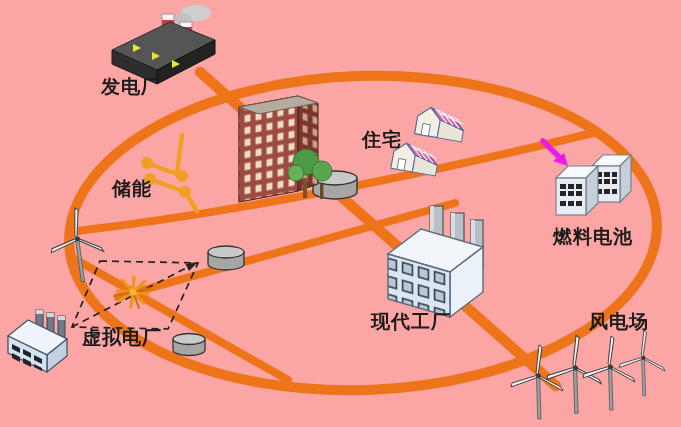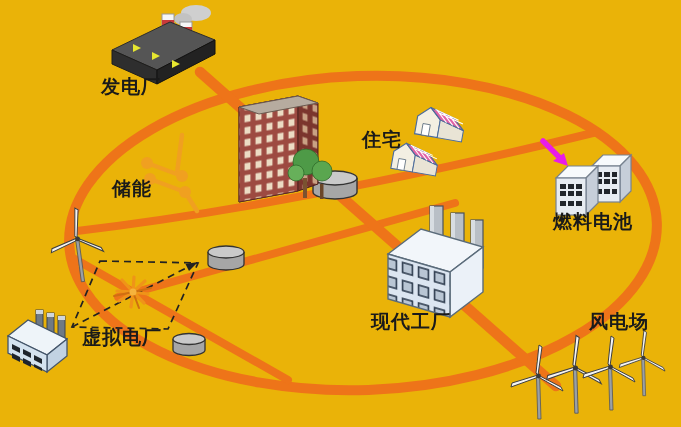--- a/index.html
+++ b/index.html
@@ -1,17 +1,17 @@
 <!DOCTYPE html>
 <html><head>
 <meta charset="utf-8">
 <style>
   html,body{margin:0;padding:0;background:#fff;}
   #canvas{
-    position:relative;width:681px;height:427px;background:#eab308;overflow:hidden;
+    position:relative;width:681px;height:427px;background:#fca5a5;overflow:hidden;
     font-family:"DejaVu Sans",sans-serif;
   }
   #canvas svg{position:absolute;left:0;top:0;}
   .lbl{
     position:absolute;font-weight:700;font-size:19px;line-height:1.1;
     color:#1a1a1a;letter-spacing:1px;white-space:nowrap;
     font-family:"DejaVu Sans",sans-serif;
   }
 </style>
 </head>
@@ -225,17 +225,17 @@
     <use href="#turbine" transform="translate(538,375)"></use>
     <use href="#turbine" transform="translate(575,367) scale(1.05)"></use>
     <use href="#turbine" transform="translate(610,366)"></use>
     <use href="#turbine" transform="translate(643,357) scale(0.88)"></use>
   </g>
 </svg>
 
 <div class="lbl" style="left:101px;top:76px">发电厂</div>
 <div class="lbl" style="left:362px;top:129px">住宅</div>
 <div class="lbl" style="left:112px;top:178px">储能</div>
-<div class="lbl" style="left:553px;top:211px">燃料电池</div>
+<div class="lbl" style="left:553px;top:226px">燃料电池</div>
 <div class="lbl" style="left:371px;top:311px">现代工厂</div>
 <div class="lbl" style="left:82px;top:327px">虚拟电厂</div>
 <div class="lbl" style="left:589px;top:311px">风电场</div>
 </div>
 
 </body></html>

